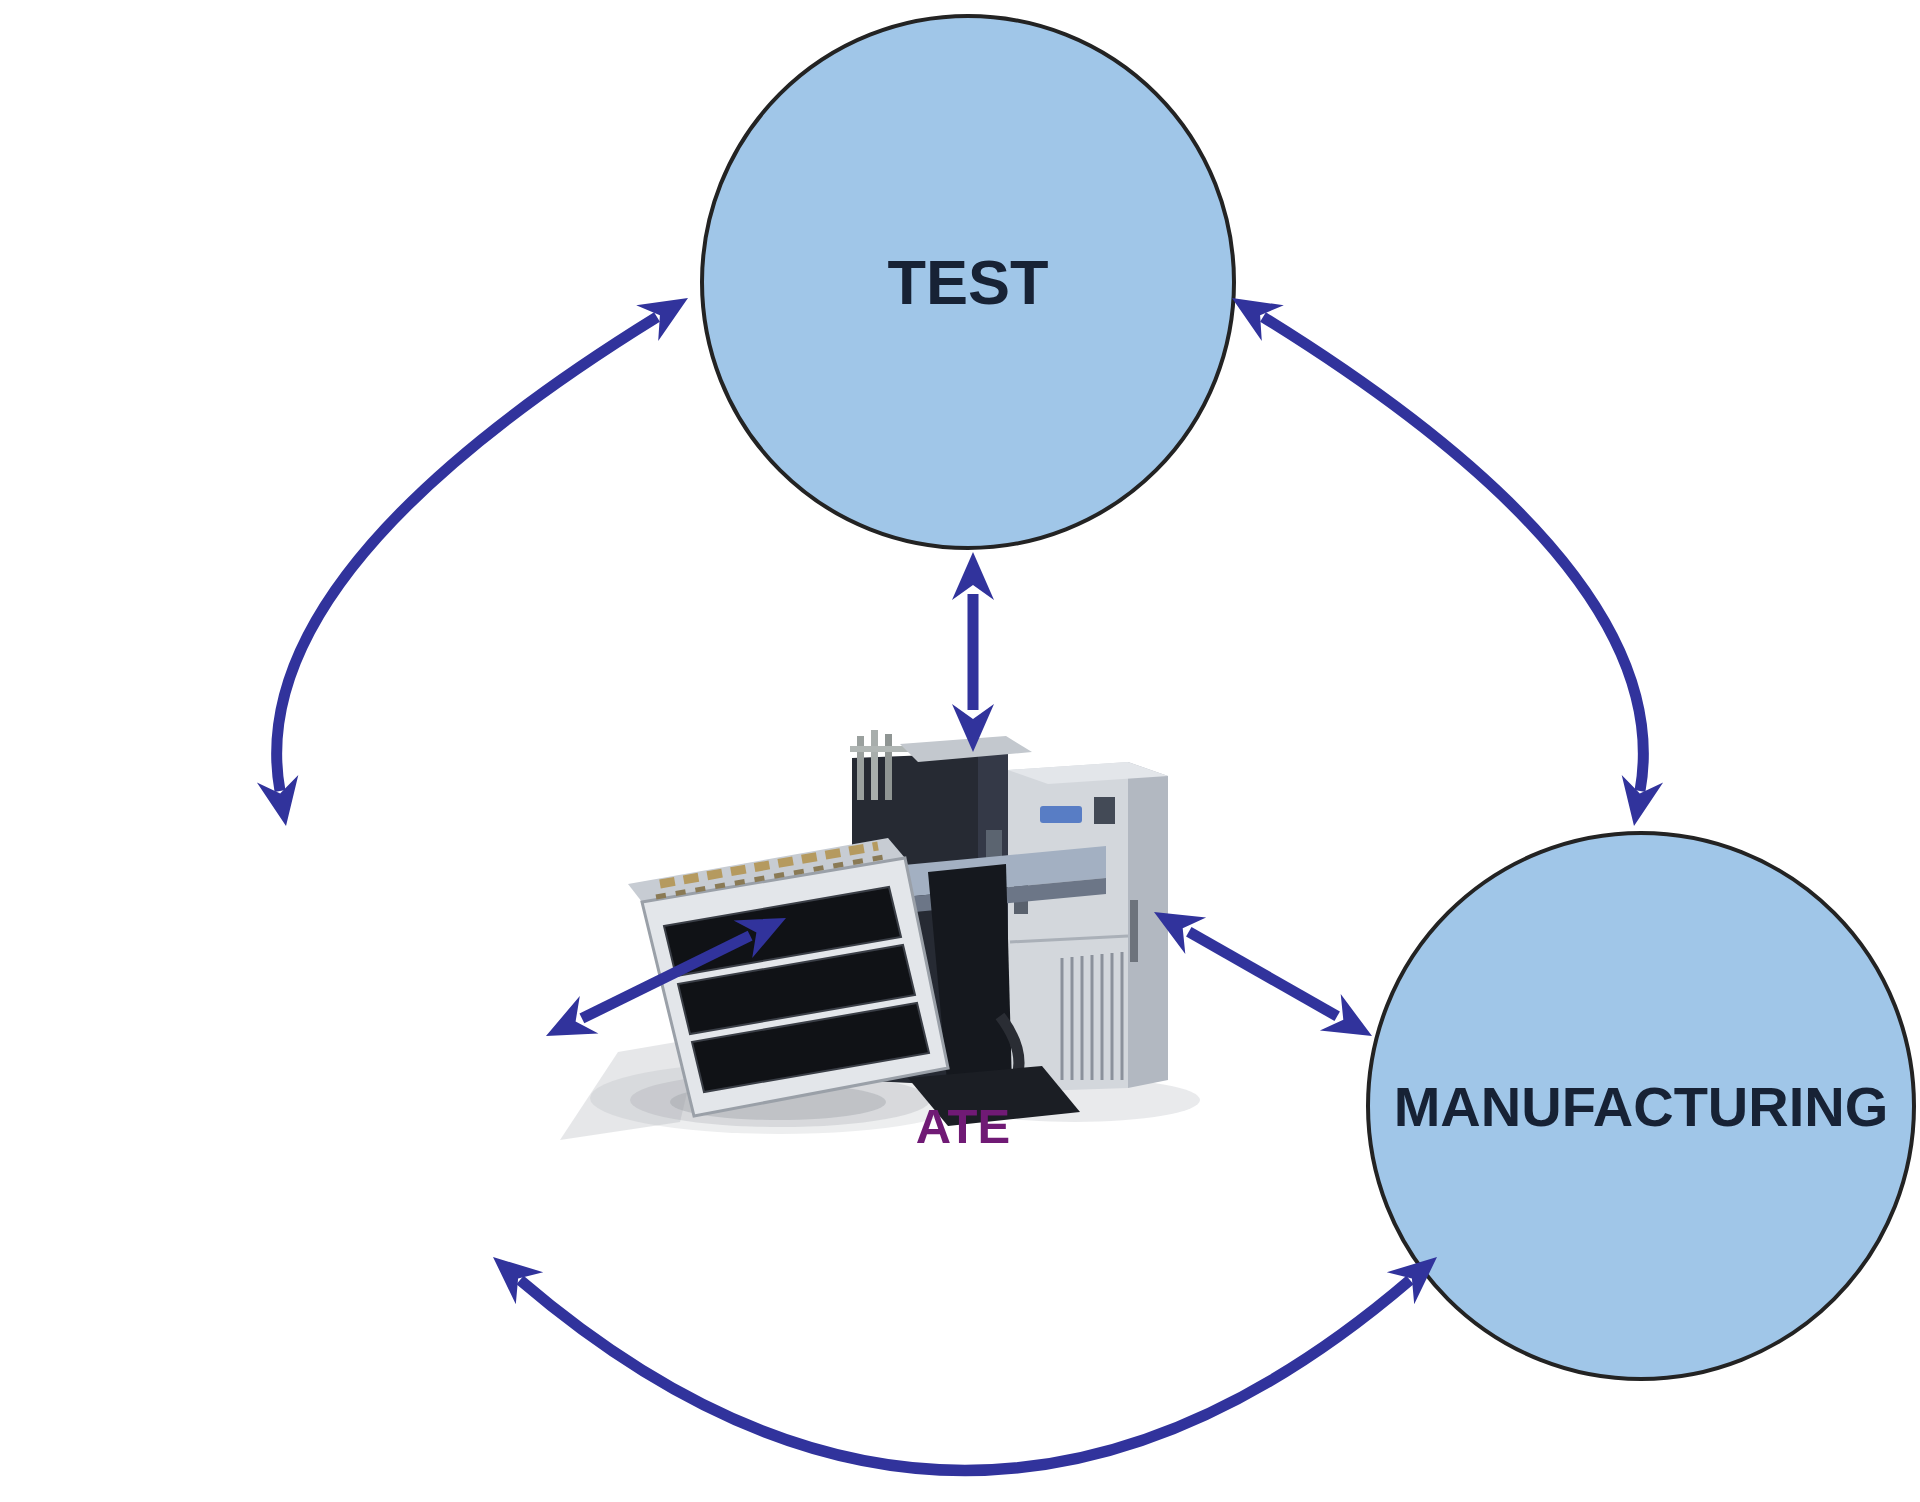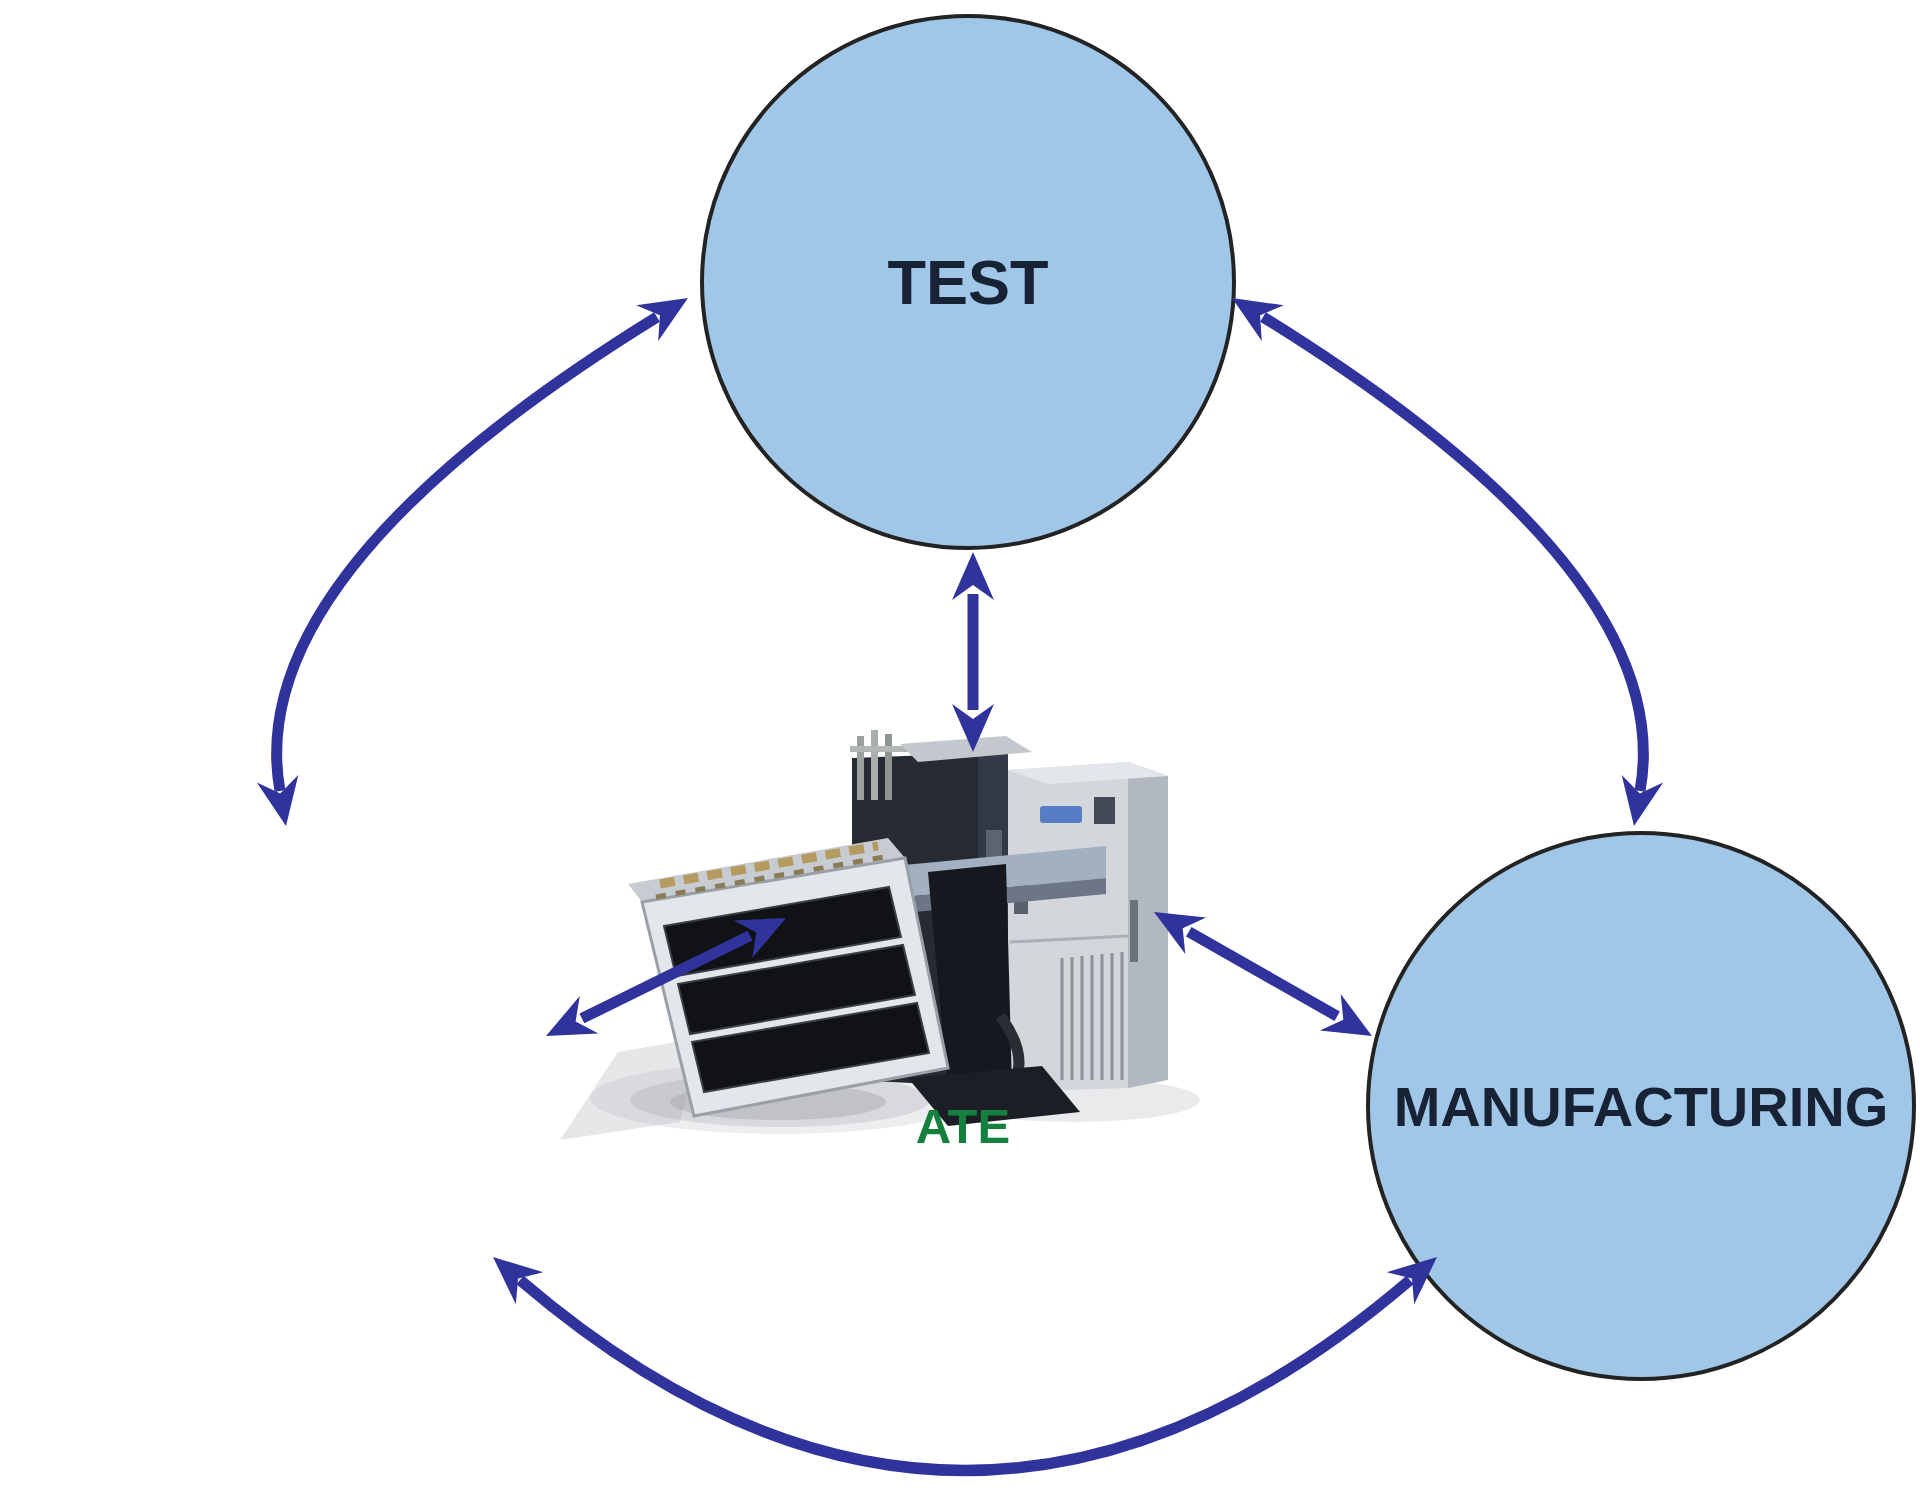--- a/index.html
+++ b/index.html
@@ -19,21 +19,21 @@
   }
   #node-test{left:700px;top:14px;width:536px;height:536px;}
   #node-test .lbl{font-size:63px;}
   #node-design{left:11px;top:831px;width:550px;height:550px;}
   #node-design .lbl{font-size:60px;}
   #node-manufacturing{left:1366px;top:831px;width:550px;height:550px;}
   #node-manufacturing .lbl{font-size:56px;letter-spacing:0px;}
   .svg-layer{position:absolute;left:0;top:0;width:1920px;height:1502px;z-index:2;pointer-events:none;}
   .ate-label{
     position:absolute;left:838px;top:1098px;width:250px;z-index:3;
-    text-align:center;font-size:49px;font-weight:bold;color:#15803d;
+    text-align:center;font-size:49px;font-weight:bold;color:#701a75;
   }
 </style>
 </head>
 <body>
 
 <div class="stage">
 
   <div class="node" id="node-test">
     <span class="lbl">TEST</span>
   </div>

